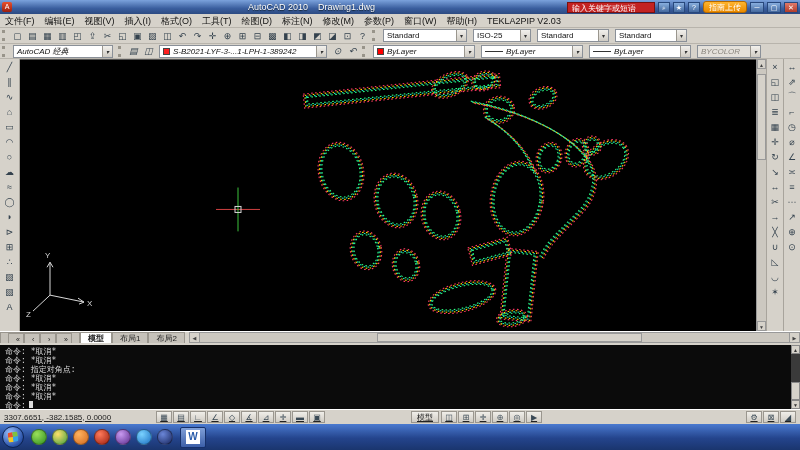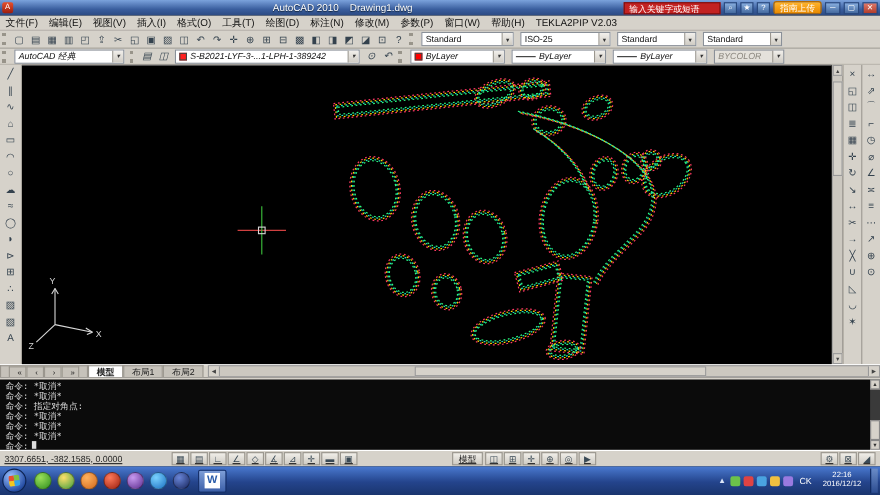--- a/index.html
+++ b/index.html
@@ -25,21 +25,21 @@
   
   .toolbar { background:#d6d2ca; display:flex; align-items:center; border-bottom:1px solid #b8b4ac; }
   .toolbar1 { height:16px; flex:0 0 16px; }
   .toolbar2 { height:15px; flex:0 0 15px;font-style:italic; }
   .grip { width:5px; height:11px; border-left:3px dotted #98948a; margin:0 3px 0 2px; }
   .icons-strip { display:flex; align-items:center; }
   .tbtn { width:15px; height:14px; display:flex; align-items:center; justify-content:center; font-size:9px; color:#34424e; }
   .combo { display:flex; align-items:center; height:13px; background:#fff; border:1px solid #8a9098; font-size:8px; color:#111; padding-left:3px; margin:0 3px; overflow:hidden; white-space:nowrap; }
   .combo .combo-btn { margin-left:auto; width:10px; align-self:stretch; background:linear-gradient(#f2f0ec,#cfcbc3); border-left:1px solid #9a968e; font-size:6px; display:flex; align-items:center; justify-content:center; color:#333; }
   .swatch { width:7px; height:7px; border:1px solid #444; margin-right:3px; flex:0 0 7px; }
-  .w80{width:84px} .w58{width:82px} .w70{width:72px} .w100{width:100px} .w152{width:168px} .w84{width:86px} .w66{width:64px}
+  .w80{width:84px} .w58{width:58px} .w70{width:72px} .w100{width:100px} .w152{width:168px} .w84{width:102px} .w66{width:64px}
   .combo.disabled { background:#e4e1db; color:#8a867e; }
   .ltline { width:18px; height:1px; background:#333; margin-right:3px; }
 
   
   .workspace { flex:1 1 auto; display:flex; min-height:0; }
   .side-tools { width:20px; background:#d6d2ca; border-right:1px solid #a8a49c; display:flex; flex-direction:column; align-items:center; }
   .side-tools .tbtn { width:16px; height:15px; }
   .rcol { width:17px; background:#d6d2ca; border-left:1px solid #a8a49c; display:flex; flex-direction:column; align-items:center; }
   .rcol .tbtn { width:15px; height:15px; }
   .dwg-wrap { flex:1 1 auto; position:relative; background:#000; border-top:1px solid #555; }
@@ -520,31 +520,15 @@
         <div class="qicon" data-name="quick-launch-2" style="background: radial-gradient(circle at 35% 30%, rgb(255, 224, 106), rgb(63, 158, 63));"></div>
         <div class="qicon" data-name="quick-launch-3" style="background: radial-gradient(circle at 35% 30%, rgb(255, 178, 94), rgb(210, 105, 30));"></div>
         <div class="qicon" data-name="quick-launch-4" style="background: radial-gradient(circle at 35% 30%, rgb(255, 122, 90), rgb(156, 31, 16));"></div>
         <div class="qicon" data-name="quick-launch-5" style="background: radial-gradient(circle at 35% 30%, rgb(200, 154, 240), rgb(91, 44, 141));"></div>
         <div class="qicon" data-name="quick-launch-6" style="background: radial-gradient(circle at 35% 30%, rgb(122, 210, 255), rgb(27, 111, 194));"></div>
         <div class="qicon" data-name="quick-launch-7" style="background: radial-gradient(circle at 35% 30%, rgb(106, 134, 216), rgb(23, 37, 92));"></div>
       </div>
     <div class="task-active" data-name="taskbar-word-button">
       <span data-name="word-app-label">W</span>
     </div>
-    <div class="tray" data-name="system-tray">
-      <span class="tray-up" data-name="tray-expand-icon">▲</span>
-      <div class="traydots" data-name="tray-icons">
-          <div class="tray-dot" data-name="tray-icon" style="background: rgb(108, 194, 74);"></div>
-          <div class="tray-dot" data-name="tray-icon" style="background: rgb(224, 67, 67);"></div>
-          <div class="tray-dot" data-name="tray-icon" style="background: rgb(74, 163, 224);"></div>
-          <div class="tray-dot" data-name="tray-icon" style="background: rgb(240, 192, 64);"></div>
-          <div class="tray-dot" data-name="tray-icon" style="background: rgb(154, 122, 224);"></div>
-        </div>
-      <span class="lang" data-name="language-indicator">CK</span>
-      <div class="clock" data-name="taskbar-clock">
-        <div data-name="clock-time">22:16</div>
-        <div data-name="clock-date">2016/12/12</div>
-      </div>
-      <div class="show-desktop" data-name="show-desktop-button"></div>
-    </div>
   </div>
 
 </div>
 
 </body></html>

